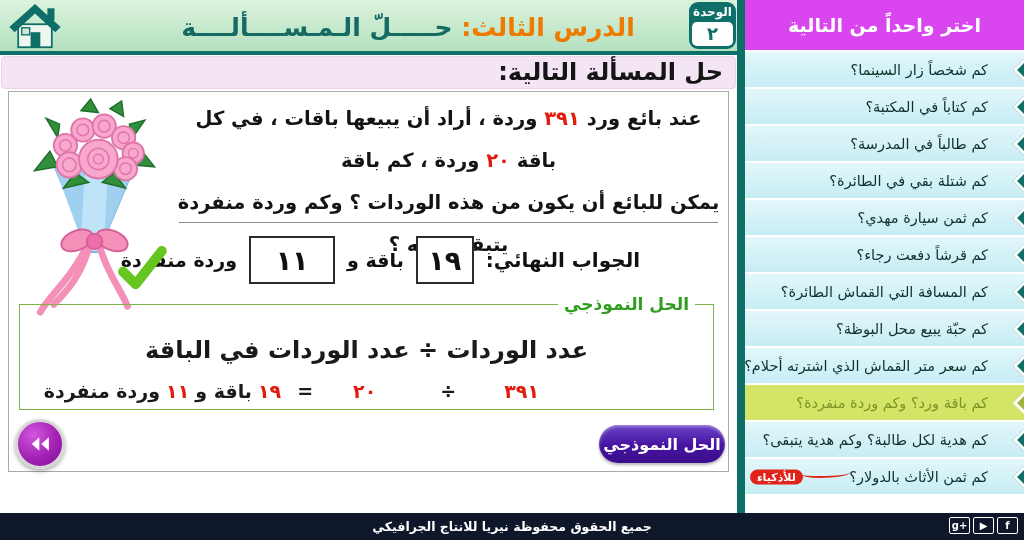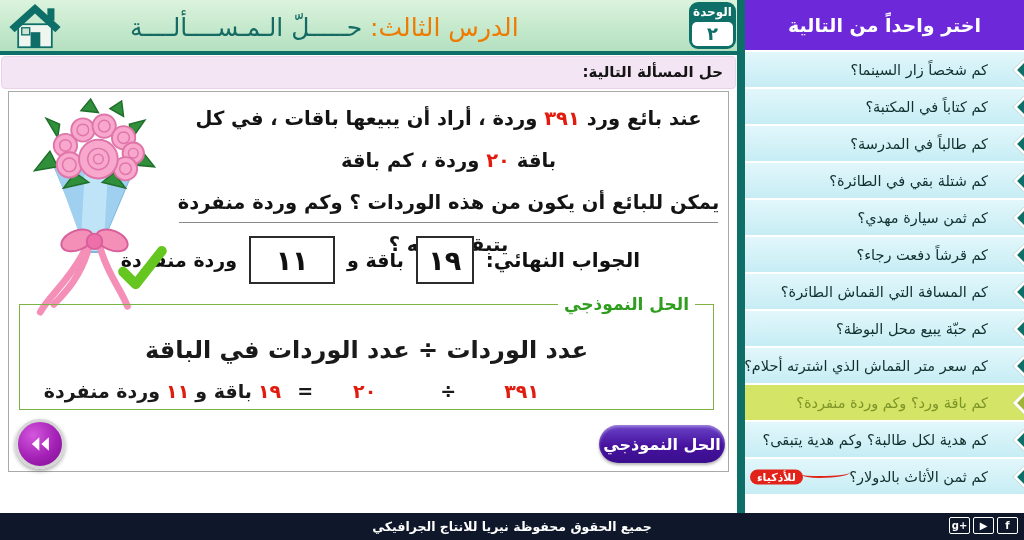--- a/index.html
+++ b/index.html
@@ -5,34 +5,34 @@
   * { box-sizing: border-box; margin: 0; padding: 0; }
   body { font-family: "DejaVu Sans", sans-serif; background:#fff; }
   .app { position:relative; width:1024px; height:540px; overflow:hidden; background:#fff; }
 
   
   .topbar { position:absolute; left:0; top:0; width:737px; height:55px;
     background:linear-gradient(180deg,#dcf3dd 0%,#c3e8cb 60%,#b4e0c0 100%);
     border-bottom:4px solid #0d6f68; }
   .home-btn { position:absolute; left:8px; top:3px; width:54px; height:46px; cursor:pointer; background:none; border:none; }
   .lesson-title { position:absolute; left:130px; top:9px; width:556px; height:38px;
-    direction:rtl; text-align:left; font-size:25px; font-weight:normal; white-space:nowrap; line-height:38px;}
+    direction:rtl; text-align:center; font-size:25px; font-weight:bold; white-space:nowrap; line-height:38px;}
   .lesson-label { color:#ef7a00; }
   .lesson-name { color:#156b63; }
   .unit-badge { position:absolute; left:689px; top:2px; width:47px; height:47px;
     background:#0d6f68; border-radius:9px; padding:2px 3px; text-align:center; }
   .unit-label { color:#fff; font-size:12px; font-weight:bold; line-height:17px; }
   .unit-number { background:#fff; border-radius:5px; height:24px; line-height:24px;
     color:#0d6f68; font-size:18px; font-weight:bold; margin-top:1px; }
 
   .teal-strip { position:absolute; left:737px; top:0; width:8px; height:540px; background:#0d6f68; }
 
   
   .sidebar { position:absolute; left:745px; top:0; width:279px; height:513px; background:#fff; }
-  .side-head { height:50px; background:#6d28d9; color:#fff; font-size:19px; font-weight:bold;
+  .side-head { height:50px; background:#d946ef; color:#fff; font-size:19px; font-weight:bold;
     display:flex; align-items:center; justify-content:center; direction:rtl; }
   .side-list { position:absolute; top:52px; left:0; right:0; display:flex; flex-direction:column; gap:2px; }
   .side-item { position:relative; height:35px; direction:rtl;
     background:linear-gradient(180deg,#e2f7fb 0%,#c6edf4 100%);
     display:flex; align-items:center; padding:0 36px 0 6px; overflow:hidden; cursor:pointer;
     font-size:14.5px; color:#10302e; white-space:nowrap; }
   .side-item .diamond { position:absolute; right:-13px; top:50%;
     width:20px; height:20px; background:#0d6f68; border:3px solid #fff;
     transform:translateY(-50%) rotate(45deg); }
   .side-item.active { background:#d3e466; color:#7d9426; }
@@ -40,21 +40,21 @@
   .badge-smart { position:absolute; left:5px; top:50%; transform:translateY(-50%);
     background:#e2231a; color:#fff; font-size:11px; font-weight:bold;
     padding:2px 7px; border-radius:8px; line-height:1; }
   .badge-tail { position:absolute; left:57px; top:10px; width:48px; height:9px;
     border-bottom:2.5px solid #e2231a; border-radius:0 0 70% 40%; }
 
   
   .prompt-strip { position:absolute; left:1px; top:56px; width:735px; height:33px;
     background:#f4e5f4; border:1px solid #e9d2ea; border-radius:4px;
     direction:rtl; text-align:right; line-height:31px; padding:0 12px;
-    font-size:15px; font-weight:bold; color:#151515; }
+    font-size:24px; font-weight:bold; color:#151515; }
   .card { position:absolute; left:8px; top:91px; width:721px; height:381px;
     background:#fff; border:1px solid #a9a9a9; }
 
   .bouquet { position:absolute; left:8px; top:2px; width:155px; height:225px; }
 
   .problem { position:absolute; left:168px; right:8px; top:6px;
     direction:rtl; text-align:center; font-size:19.5px; font-weight:bold;
     color:#141414; line-height:42px; }
   .rednum { color:#e11b0e; }
 

